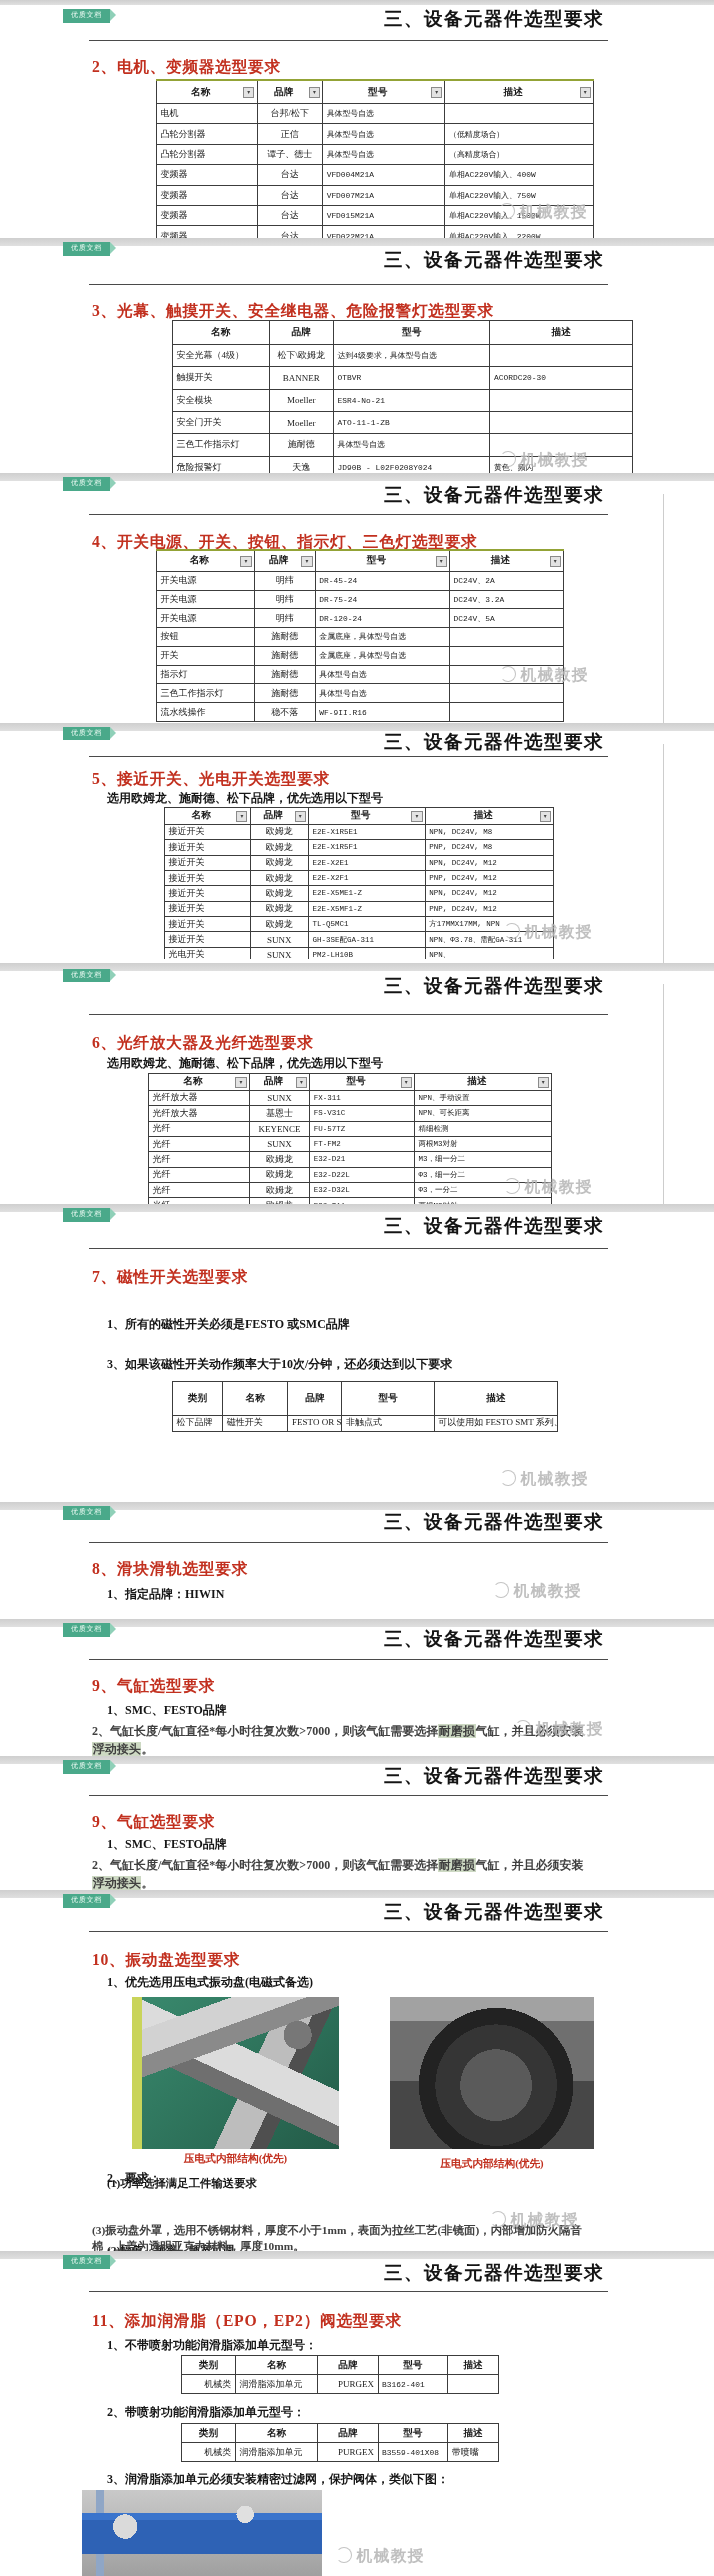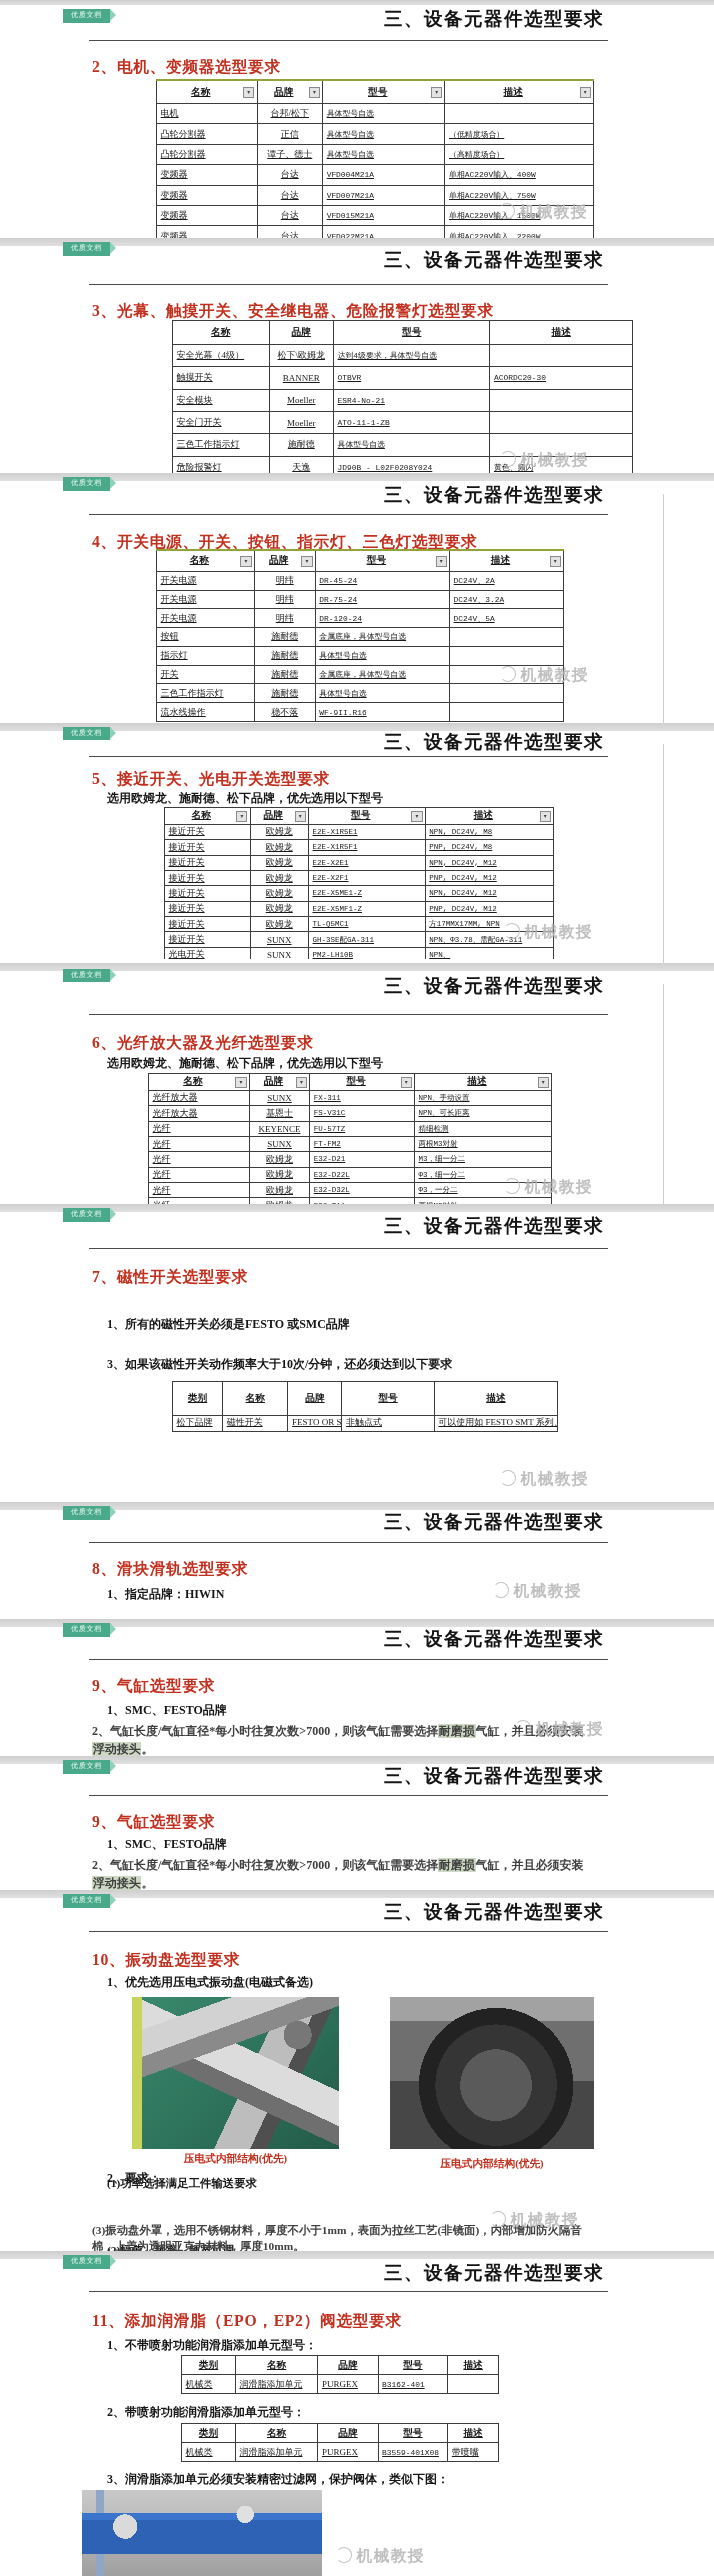--- a/index.html
+++ b/index.html
@@ -12,40 +12,40 @@
   .ribbon::after{content:"";position:absolute;right:-6.4px;top:0;border-top:6.8px solid transparent;border-bottom:6.8px solid transparent;border-left:6.4px solid #8fd0b8;}
   .phead{position:absolute;right:111px;font-size:18.6px;font-weight:bold;letter-spacing:1.4px;color:#141414;white-space:nowrap;}
   .rule{position:absolute;left:89px;right:107px;height:0;border-top:1.4px solid #4a4a4a;}
   .stitle{position:absolute;left:92px;font-size:15.7px;font-weight:bold;letter-spacing:0.7px;color:#c2301f;white-space:nowrap;}
   .item{position:absolute;left:107px;font-size:12px;font-weight:bold;color:#161616;white-space:nowrap;}
   .wrapitem{position:absolute;left:92px;font-size:12px;font-weight:bold;color:#404040;line-height:18px;width:493px;white-space:normal;}
   .hl{background:#cdd9c3;padding:0 0.7px;}
   .note{position:absolute;left:107px;font-size:12px;font-weight:bold;color:#161616;white-space:nowrap;}
   .wm{position:absolute;color:#b5b5b5;font-size:15.7px;font-weight:bold;letter-spacing:1.4px;opacity:.85;white-space:nowrap;z-index:5;font-family:"Liberation Sans",sans-serif;}
   .wm-circle{display:inline-block;width:14.3px;height:14.3px;border:1.4px solid #b9b9b9;border-radius:50%;border-left-color:transparent;margin-right:4.3px;vertical-align:-2.1px;}
-  table.spec{position:absolute;border-collapse:collapse;table-layout:fixed;background:#fff;text-decoration:underline;}
+  table.spec{position:absolute;border-collapse:collapse;table-layout:fixed;background:#fff;}
   table.spec th,table.spec td{border:0.7px solid #3c3c3c;overflow:hidden;}
   table.spec th{font-size:9.7px;font-weight:bold;text-align:center;padding:1.4px 2.1px;white-space:nowrap;}
   table.spec td{font-size:9px;padding:0.7px 3.6px;white-space:nowrap;}
   .olive-top{border-top:2.1px solid #93a336;}
   .flt{float:right;width:9.3px;height:9.3px;border:0.7px solid #8a8a8a;background:#e3e3e3;font-size:5.7px;line-height:8.6px;text-align:center;color:#444;margin:1.4px 0 0 0.7px;}
   .t4 td:nth-child(2){text-align:center;}
   .t4 td:nth-child(3),.t4 td:nth-child(4){font-family:"Liberation Mono","DejaVu Sans Mono",monospace;font-size:7.9px;}
   .rh27 th{height:19.3px}.rh27 td{height:18px;}
   .rh30 th{height:20px}.rh30 td{height:20px;font-size:9.7px;}
   .rh26 th{height:17px}.rh26 td{height:16.4px;margin-top:23px;}
   .rh17 th{height:13px;font-size:9px;}.rh17 td{height:10.7px;font-size:7.9px;}
   .rh17 td:nth-child(3),.rh17 td:nth-child(4){font-size:7.5px;}
   .t5 th{height:30px;}
   .t5 td{white-space:normal;vertical-align:middle;font-size:9.3px;padding:1.4px 4.3px;line-height:1.5;}
   .t5 td:nth-child(3){text-align:center;}
   .t5 td:nth-child(5){font-size:9px;}
   .t11 th{height:15.7px;}
   .t11 td{height:15.7px;}
-  .t11 td:nth-child(1),.t11 td:nth-child(3){text-align:left;}
+  .t11 td:nth-child(1),.t11 td:nth-child(3){text-align:right;}
   .t11 td:nth-child(4){font-family:"Liberation Mono","DejaVu Sans Mono",monospace;font-size:7.9px;margin-top:8px;}
   .tclip{position:absolute;overflow:hidden;}
   .tclip table.spec{position:static;width:100%;}
   .caption{position:absolute;color:#c2301f;font-size:10.7px;font-weight:bold;text-align:center;white-space:nowrap;}
   .photo{position:absolute;}
   .photo-piezo-left{background:
     radial-gradient(circle at 80% 25%, #777 0 7%, transparent 7%),
     linear-gradient(90deg,#c9d45a 0 5%,transparent 5%),
     linear-gradient(160deg, transparent 16%, #d2d2d2 16% 28%, #8a8a8a 28% 37%, transparent 37%),
     linear-gradient(205deg, transparent 38%, #dcdcdc 38% 52%, #6f6f6f 52% 60%, transparent 60%),
@@ -237,29 +237,29 @@
           <td>DR-120-24</td>
           <td>DC24V、5A</td>
         </tr>
         <tr>
           <td>按钮</td>
           <td>施耐德</td>
           <td>金属底座，具体型号自选</td>
           <td></td>
         </tr>
         <tr>
+          <td>开关</td>
+          <td>施耐德</td>
+          <td>金属底座，具体型号自选</td>
+          <td></td>
+        </tr>
+        <tr>
           <td>指示灯</td>
           <td>施耐德</td>
           <td>具体型号自选</td>
-          <td></td>
-        </tr>
-        <tr>
-          <td>开关</td>
-          <td>施耐德</td>
-          <td>金属底座，具体型号自选</td>
           <td></td>
         </tr>
         <tr>
           <td>三色工作指示灯</td>
           <td>施耐德</td>
           <td>具体型号自选</td>
           <td></td>
         </tr>
         <tr>
           <td>流水线操作</td>

